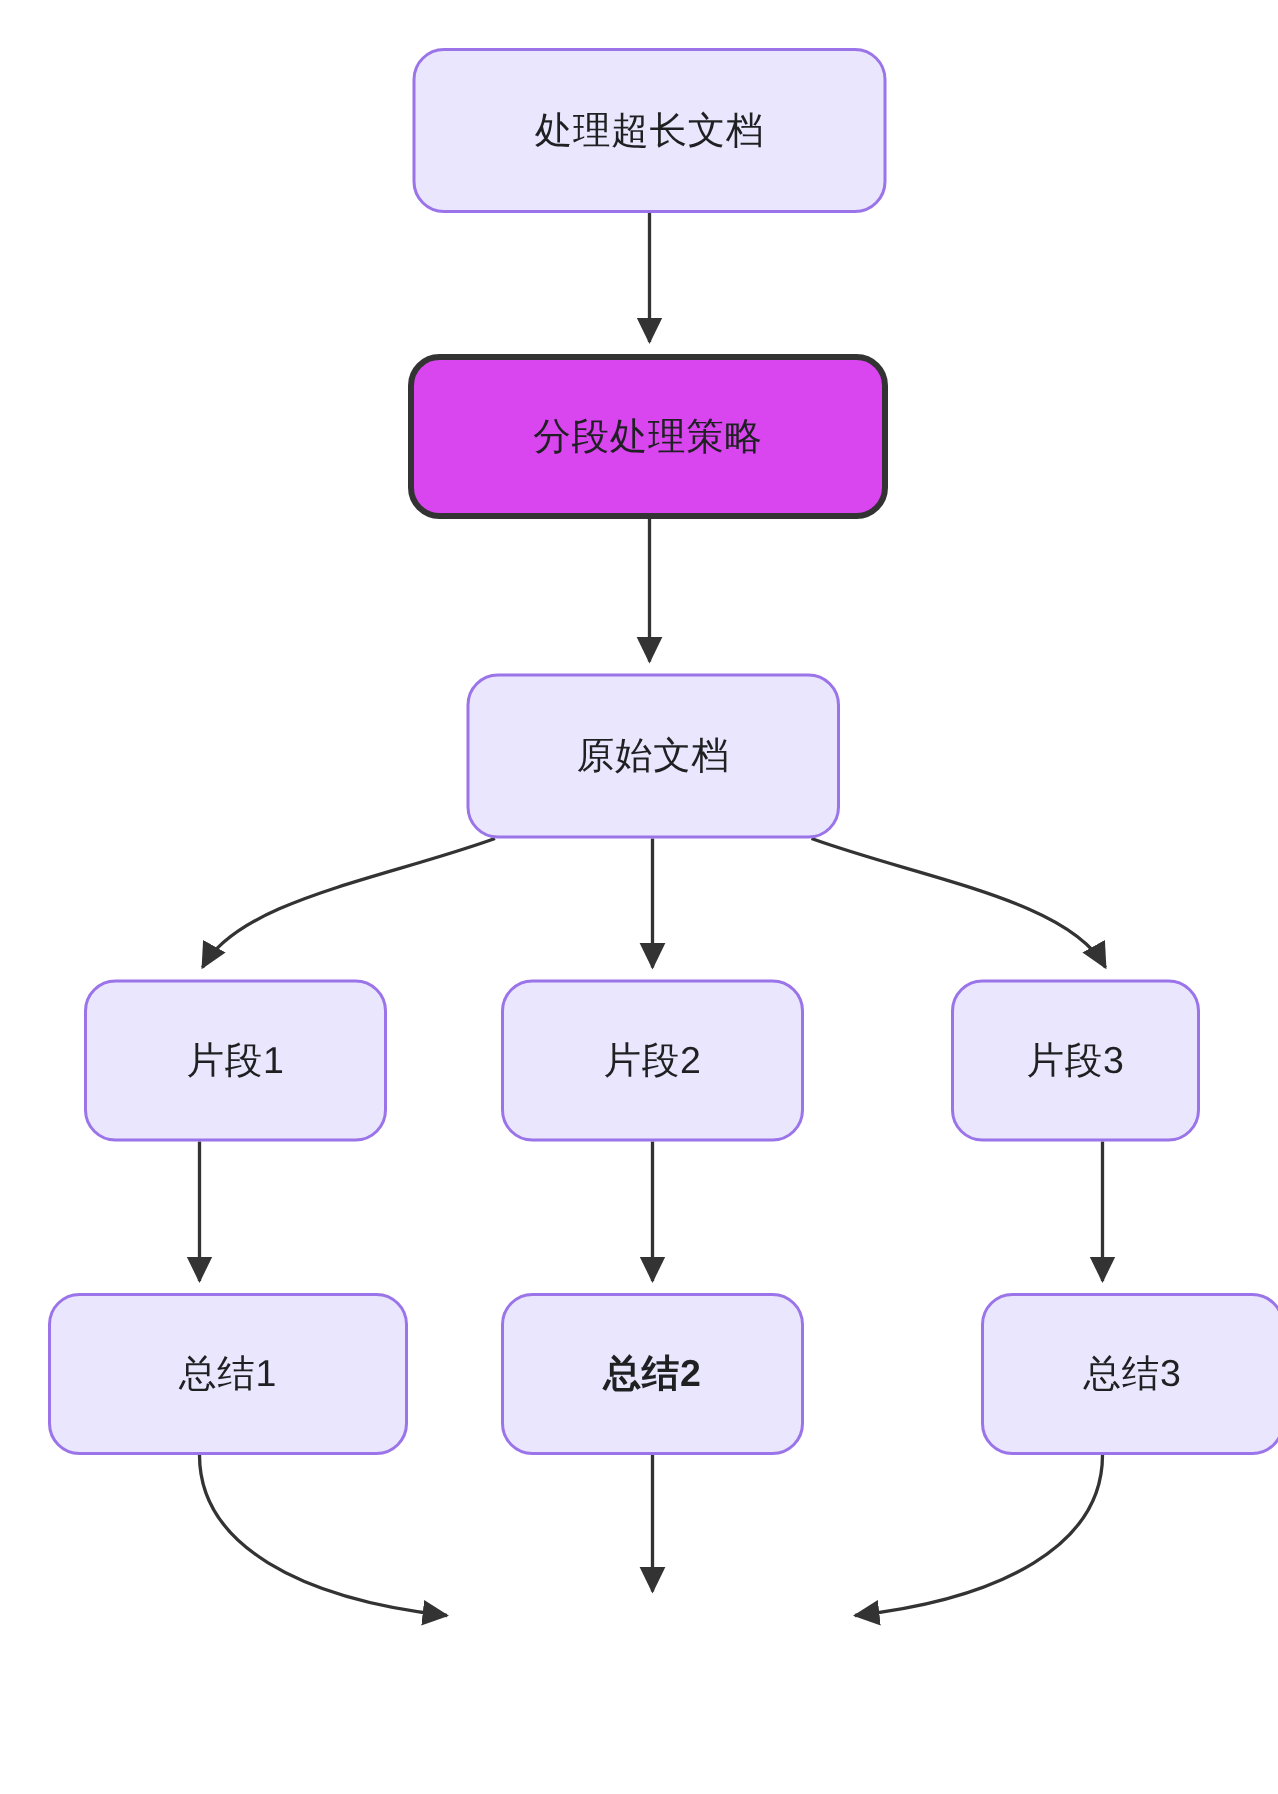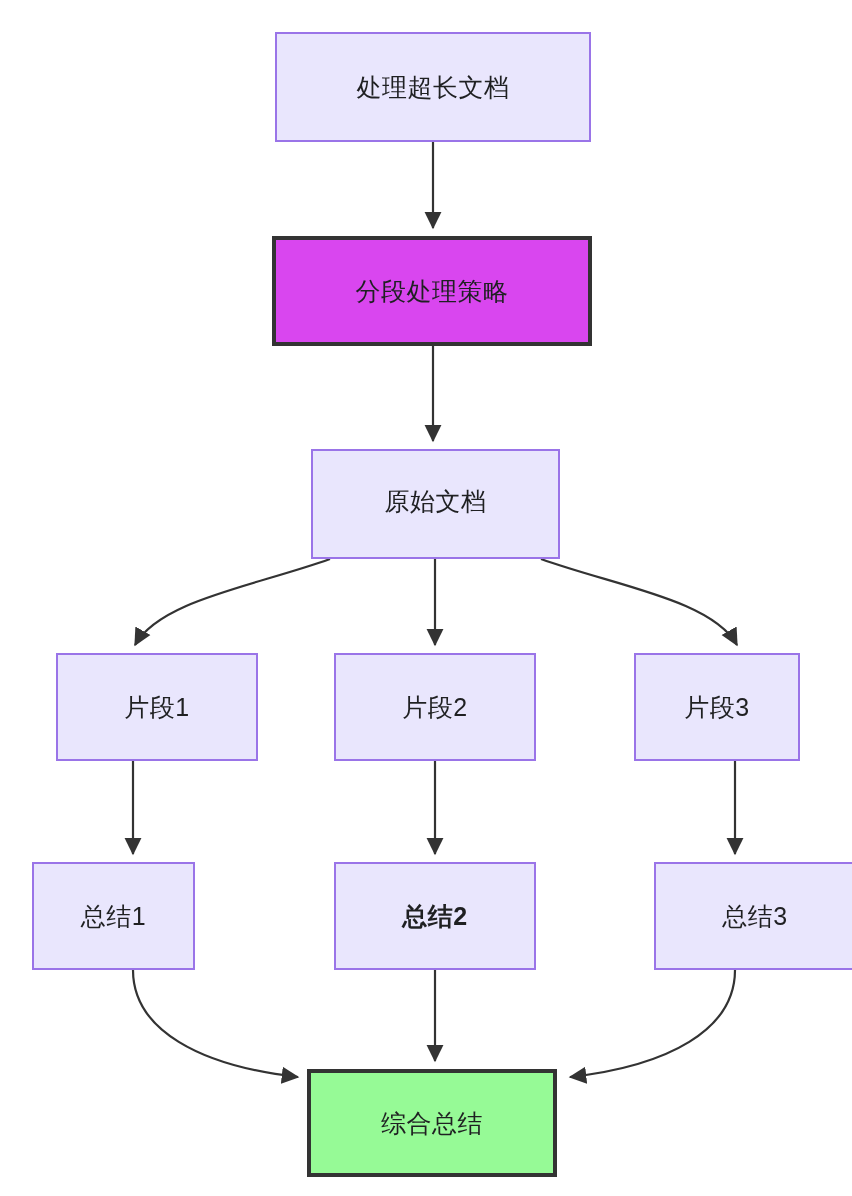--- a/index.html
+++ b/index.html
@@ -29,20 +29,21 @@
     width: 852px;
     height: 1196px;
   }
   .node {
     position: absolute;
     box-sizing: border-box;
     display: flex;
     align-items: center;
     justify-content: center;
     z-index: 2;
+    border-radius: 21px;
   }
   .node-label {
     font-size: 25px;
     line-height: 1.2;
     color: #1f2022;
     letter-spacing: 0.5px;
     white-space: nowrap;
   }
   .node.style-light {
     background: #e9e6fd;
@@ -93,45 +94,42 @@
   </svg>
 
   <div class="node style-light" style="left:275px; top:32px; width:316px; height:110px;">
     <span class="node-label">处理超长文档</span>
   </div>
 
   <div class="node style-accent" style="left:272px; top:236px; width:320px; height:110px;">
     <span class="node-label">分段处理策略</span>
   </div>
 
-  <div class="node style-light" style="left:311px; top:449px; width:249px; height:110px;font-family:Liberation Mono, monospace;">
+  <div class="node style-light" style="left:311px; top:449px; width:249px; height:110px;">
     <span class="node-label">原始文档</span>
   </div>
 
   <div class="node style-light" style="left:32px; top:653px; width:202px; height:108px;margin-left:24px;">
     <span class="node-label">片段1</span>
   </div>
 
   <div class="node style-light" style="left:334px; top:653px; width:202px; height:108px;">
     <span class="node-label">片段2</span>
   </div>
 
   <div class="node style-light" style="left:634px; top:653px; width:166px; height:108px;">
     <span class="node-label">片段3</span>
   </div>
 
-  <div class="node style-light" style="left:32px; top:862px; width:163px; height:108px;">
+  <div class="node style-light" style="left:32px; top:862px; width:240px; height:108px;">
     <span class="node-label">总结1</span>
   </div>
 
   <div class="node style-light" style="left:334px; top:862px; width:202px; height:108px;font-weight:bold;">
     <span class="node-label">总结2</span>
   </div>
 
   <div class="node style-light" style="left:634px; top:862px; width:202px; height:108px;margin-left:20px;">
     <span class="node-label">总结3</span>
   </div>
 
-  <div class="node style-success" style="left:307px; top:1069px; width:250px; height:108px;">
-    <span class="node-label">综合总结</span>
-  </div>
 
 </div>
 
 </body></html>

